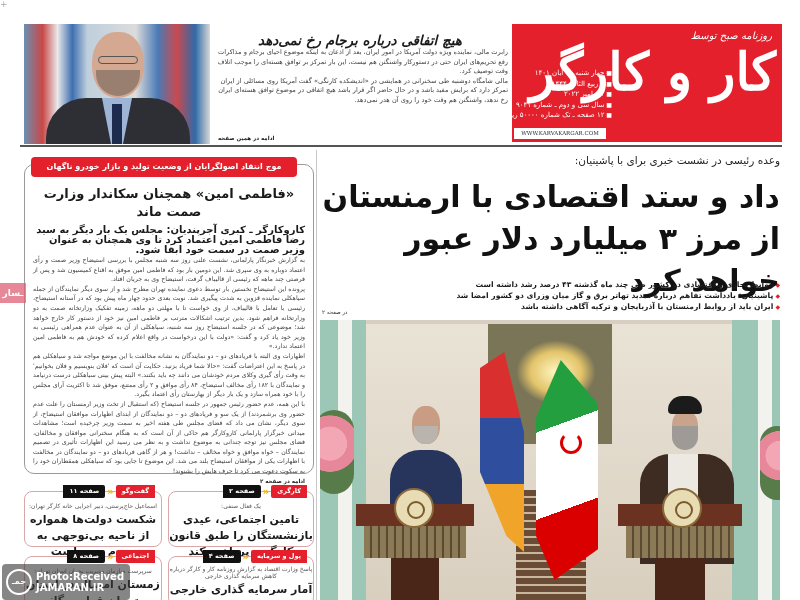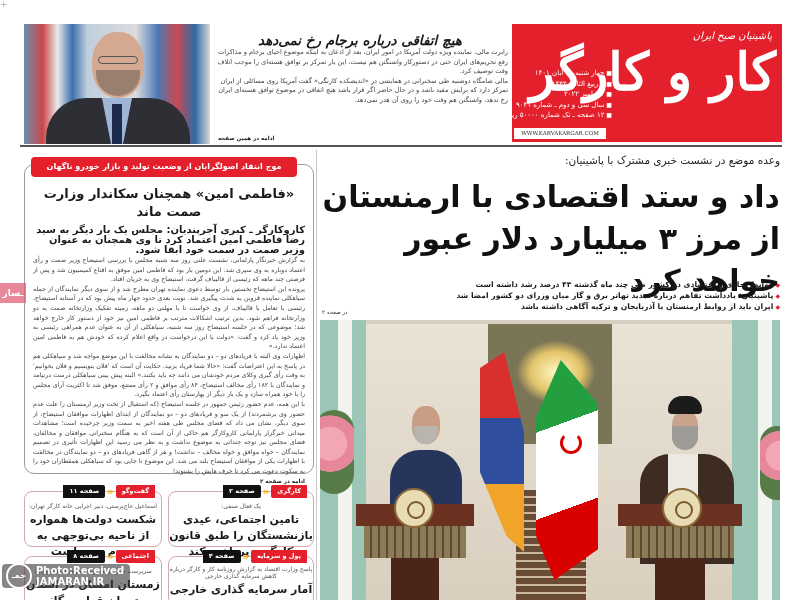--- a/index.html
+++ b/index.html
@@ -85,21 +85,21 @@
   .podium { position: absolute; top: 184px; height: 96px; }
   .podium .top { position: absolute; left: 0; top: 0; width: 100%; height: 22px; background: #6b3221; }
   .podium .front { position: absolute; left: 8px; top: 22px; width: calc(100% - 16px); height: 32px; background: repeating-linear-gradient(90deg, #8b7a55 0 6px, #5a4a31 6px 8px); }
   .podium .stem { position: absolute; left: 30%; top: 54px; width: 40%; height: 42px; background: #4a2618; }
   .podium .seal { position: absolute; top: -16px; width: 40px; height: 40px; border-radius: 50%; background: #e8dcb5; border: 2px solid #8a6a3a; }
   .podium .seal::after { content: ""; position: absolute; left: 11px; top: 11px; width: 14px; height: 14px; border-radius: 50%; border: 2px solid #7a5a2a; }
 
   
   .col-rule { position: absolute; left: 316px; top: 150px; width: 1px; height: 450px; background: #c8c8c8; }
   .side-badge { position: absolute; left: 0; top: 283px; width: 26px; height: 20px; background: rgba(222,96,118,.75); color: #fff; font-size: 9px; font-weight: bold; line-height: 20px; text-align: center; }
-  .watermark { position: absolute; left: 2px; top: 564px; width: 128px; height: 24px; background: rgba(60,60,60,.62); border-radius: 4px; display: flex; align-items: center; }
+  .watermark { position: absolute; left: 2px; top: 564px; width: 128px; height: 36px; background: rgba(60,60,60,.62); border-radius: 4px; display: flex; align-items: center; }
   .watermark .logo-circle { width: 26px; height: 26px; border-radius: 50%; border: 2px solid #fff; margin-left: 4px; color: #fff; font-size: 8px; text-align: center; line-height: 22px; font-weight: bold; }
   .watermark .txt { margin-left: 4px; color: #fff; font-size: 10px; font-weight: bold; line-height: 11px; }
   .corner-mark { position: absolute; left: 0; top: 0; width: 8px; height: 8px; color: #aaa; font-size: 9px; line-height: 8px; }
 </style>
 </head>
 <body>
 
 <div class="corner-mark">+</div>
 
 <div class="top-photo" title="robert-malley-portrait">
@@ -112,21 +112,21 @@
 </div>
 
 <div class="top-article rtl">
   <div class="headline">هیچ اتفاقی درباره برجام رخ نمی‌دهد</div>
   <div class="body">رابرت مالی، نماینده ویژه دولت آمریکا در امور ایران، بعد از اذعان به اینکه موضوع احیای برجام و مذاکرات رفع تحریم‌های ایران حتی در دستورکار واشنگتن هم نیست، این بار تمرکز بر توافق هسته‌ای را موجب اتلاف وقت توصیف کرد.</div>
   <div class="body">مالی شامگاه دوشنبه طی سخنرانی در همایشی در «اندیشکده کارنگی» گفت آمریکا روی مسائلی از ایران تمرکز دارد که برایش مفید باشد و در حال حاضر اگر قرار باشد هیچ اتفاقی در موضوع توافق هسته‌ای ایران رخ ندهد، واشنگتن هم وقت خود را روی آن هدر نمی‌دهد.</div>
   <div class="cont">ادامه در همین صفحه</div>
 </div>
 
 <div class="masthead rtl">
-  <div class="tagline">پاشینیان صبح ایران</div>
+  <div class="tagline">روزنامه صبح توسط</div>
   <div class="logo">کار و کارگر</div>
   <ul class="info">
     <li>چهار شنبه ۱۱ آبان ۱۴۰۱</li>
     <li>۷ ربیع الثانی ۱۴۴۴</li>
     <li>۲ نوامبر ۲۰۲۲</li>
     <li>سال سی و دوم ـ شماره ۹۰۴۱</li>
     <li>۱۲ صفحه ـ تک شماره ۵۰۰۰۰ ریال</li>
   </ul>
   <div class="url">WWW.KARVAKARGAR.COM</div>
 </div>
@@ -178,21 +178,21 @@
 <div class="box rtl" style="left:168px; top:556px; width:146px; height:50px;">
   <div class="tag">
     <span class="cat">پول و سرمایه</span>
     <span class="chev">«</span>
     <span class="page">صفحه ۴</span>
   </div>
   <div class="kick" style="margin-top:8px;">پاسخ وزارت اقتصاد به گزارش روزنامه کار و کارگر درباره کاهش سرمایه گذاری خارجی</div>
   <div class="title">آمار سرمایه گذاری خارجی کم نشده اما افزایش هم نداشته</div>
 </div>
 
-<div class="main-kicker rtl">وعده موضع در نشست خبری مشترک با پاشینیان:</div>
+<div class="main-kicker rtl">وعده رئیسی در نشست خبری برای با پاشینیان:</div>
 <div class="main-headline rtl">
   <div>داد و ستد اقتصادی با ارمنستان</div>
   <div>از مرز ۳ میلیارد دلار عبور خواهد کرد</div>
 </div>
 <ul class="bullets rtl">
   <li>روابط تجاری و اقتصادی دو کشور طی چند ماه گذشته ۴۳ درصد رشد داشته است</li>
   <li>پاشینیان: یادداشت تفاهم درباره تمدید تهاتر برق و گاز میان وزرای دو کشور امضا شد</li>
   <li>ایران باید از روابط ارمنستان با آذربایجان و ترکیه آگاهی داشته باشد</li>
 </ul>
 <div class="page-ref rtl">در صفحه ۲</div>

